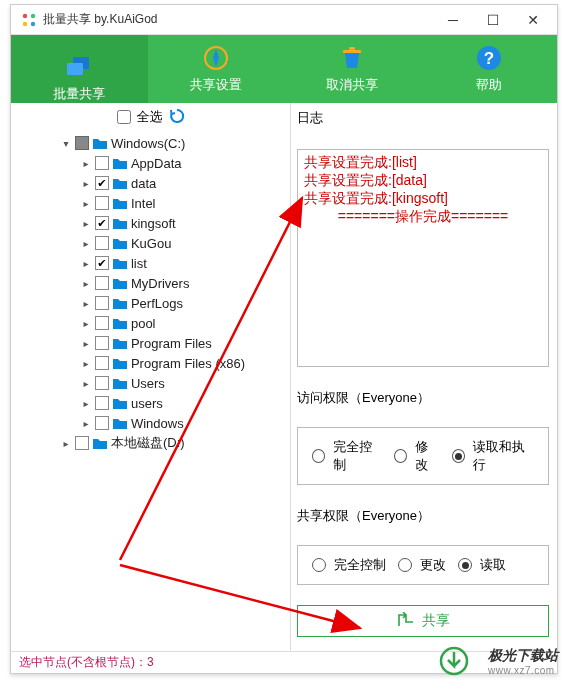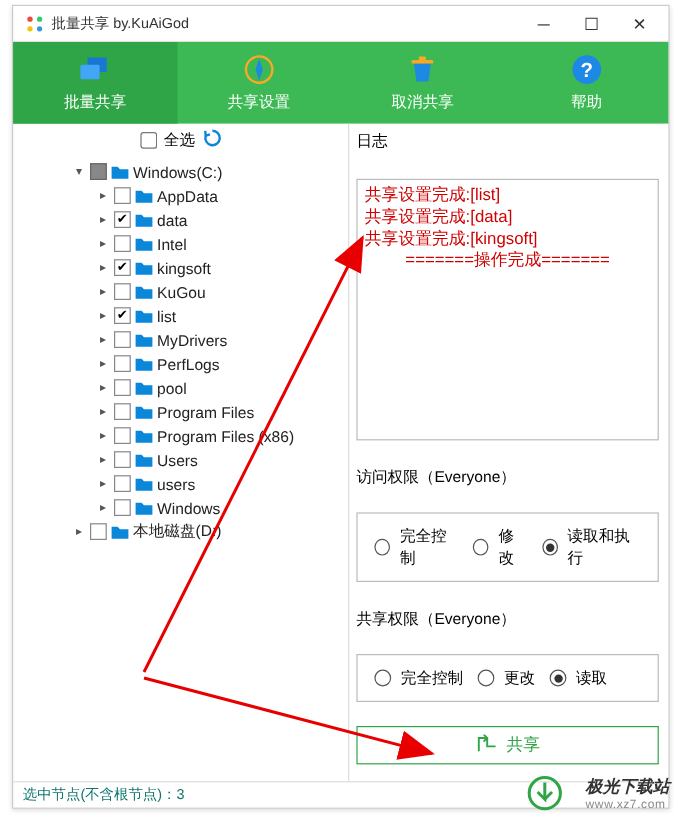--- a/index.html
+++ b/index.html
@@ -5,21 +5,21 @@
 * { margin: 0; padding: 0; box-sizing: border-box; font-family: "Microsoft YaHei", sans-serif; }
 body { background: #fff; width: 564px; height: 692px; position: relative; overflow: hidden; }
 .window { position: absolute; left: 10px; top: 4px; width: 548px; height: 670px; border: 1px solid #ccc; background: #fff; box-shadow: 0 2px 4px rgba(0,0,0,0.15); }
 .titlebar { height: 30px; display: flex; align-items: center; padding: 0 4px; border-bottom: 1px solid #e0e0e0; }
 .app-icon { width: 16px; height: 16px; margin: 0 6px; display: flex; align-items: center; justify-content: center; }
 .title-text { font-size: 12px; color: #333; flex: 1; }
 .win-btns { display: flex; }
 .win-btn { width: 40px; height: 28px; display: flex; align-items: center; justify-content: center; font-size: 14px; color: #333; cursor: pointer; }
 .toolbar { height: 68px; background: #3cb954; display: flex; }
 .tool-item { flex: 1; display: flex; flex-direction: column; align-items: center; justify-content: center; color: #fff; font-size: 13px; cursor: pointer; gap: 4px; }
-.tool-item.active { background: #2fa547; }
+.tool-item.active { background: #2fa547; justify-content: flex-end; }
 .tool-icon { width: 28px; height: 28px; display: flex; align-items: center; justify-content: center; }
 .main { display: flex; height: calc(100% - 30px - 68px - 22px); }
 .left-pane { width: 280px; border-right: 1px solid #ddd; display: flex; flex-direction: column; align-items: center; }
 .left-head { height: 28px; display: flex; align-items: center; gap: 6px; padding: 4px 8px; font-size: 13px; }
 .refresh-icon { color: #0078d7; cursor: pointer; font-size: 15px; }
 .tree { flex: 1; overflow: auto; padding: 2px 4px; font-size: 13px; }
 .tree-row { display: flex; align-items: center; height: 20px; gap: 3px; white-space: nowrap; }
 .expander { width: 12px; text-align: center; color: #555; font-size: 10px; cursor: pointer; user-select: none; }
 .cb { width: 14px; height: 14px; border: 1px solid #888; display: inline-flex; align-items: center; justify-content: center; font-size: 11px; background: #fff; cursor: pointer; }
 .cb.checked::after { content: "✔"; color: #000; line-height: 1; }
@@ -30,21 +30,21 @@
 .log-label { height: 22px; display: flex; align-items: center; }
 .log-box { border: 1px solid #bbb; height: 218px; padding: 4px 6px; font-size: 14px; font-family: "SimSun", monospace; overflow: auto; position: relative; }
 .log-line { color: #d00000; white-space: nowrap; }
 .log-line.sep { text-align: center; }
 .perm-label { margin-top: 2px; }
 .perm-box { border: 1px solid #bbb; padding: 10px 14px; display: flex; flex-direction: row; gap: 12px; }
 .radio-row { display: flex; align-items: center; gap: 8px; cursor: pointer; }
 .radio { width: 14px; height: 14px; border: 1px solid #555; border-radius: 50%; display: inline-flex; align-items: center; justify-content: center; background: #fff; }
 .radio.sel::after { content: ""; width: 7px; height: 7px; background: #333; border-radius: 50%; }
 .share-btn { border: 1px solid #2fa547; color: #2fa547; height: 32px; display: flex; align-items: center; justify-content: center; gap: 8px; cursor: pointer; font-size: 14px; background: #fff; }
-.statusbar { height: 22px; border-top: 1px solid #ddd; font-size: 12px; color: #0f766e; display: flex; align-items: center; padding: 0 8px; }
+.statusbar { height: 22px; border-top: 1px solid #ddd; font-size: 12px; color: #be185d; display: flex; align-items: center; padding: 0 8px; }
 .arrow { position: absolute; pointer-events: none; }
 .watermark { position: absolute; right: 6px; bottom: 16px; display: flex; align-items: center; gap: 19px; font-size: 14px; color: #333; pointer-events: none; }
 .watermark .url { font-size: 10px; color: #888; letter-spacing: 0.5px; }
 input[type="checkbox"] { width: 14px; height: 14px; margin: 0; }
 </style>
 </head>
 <body>
 
 <div class="window">
   <div class="titlebar">

